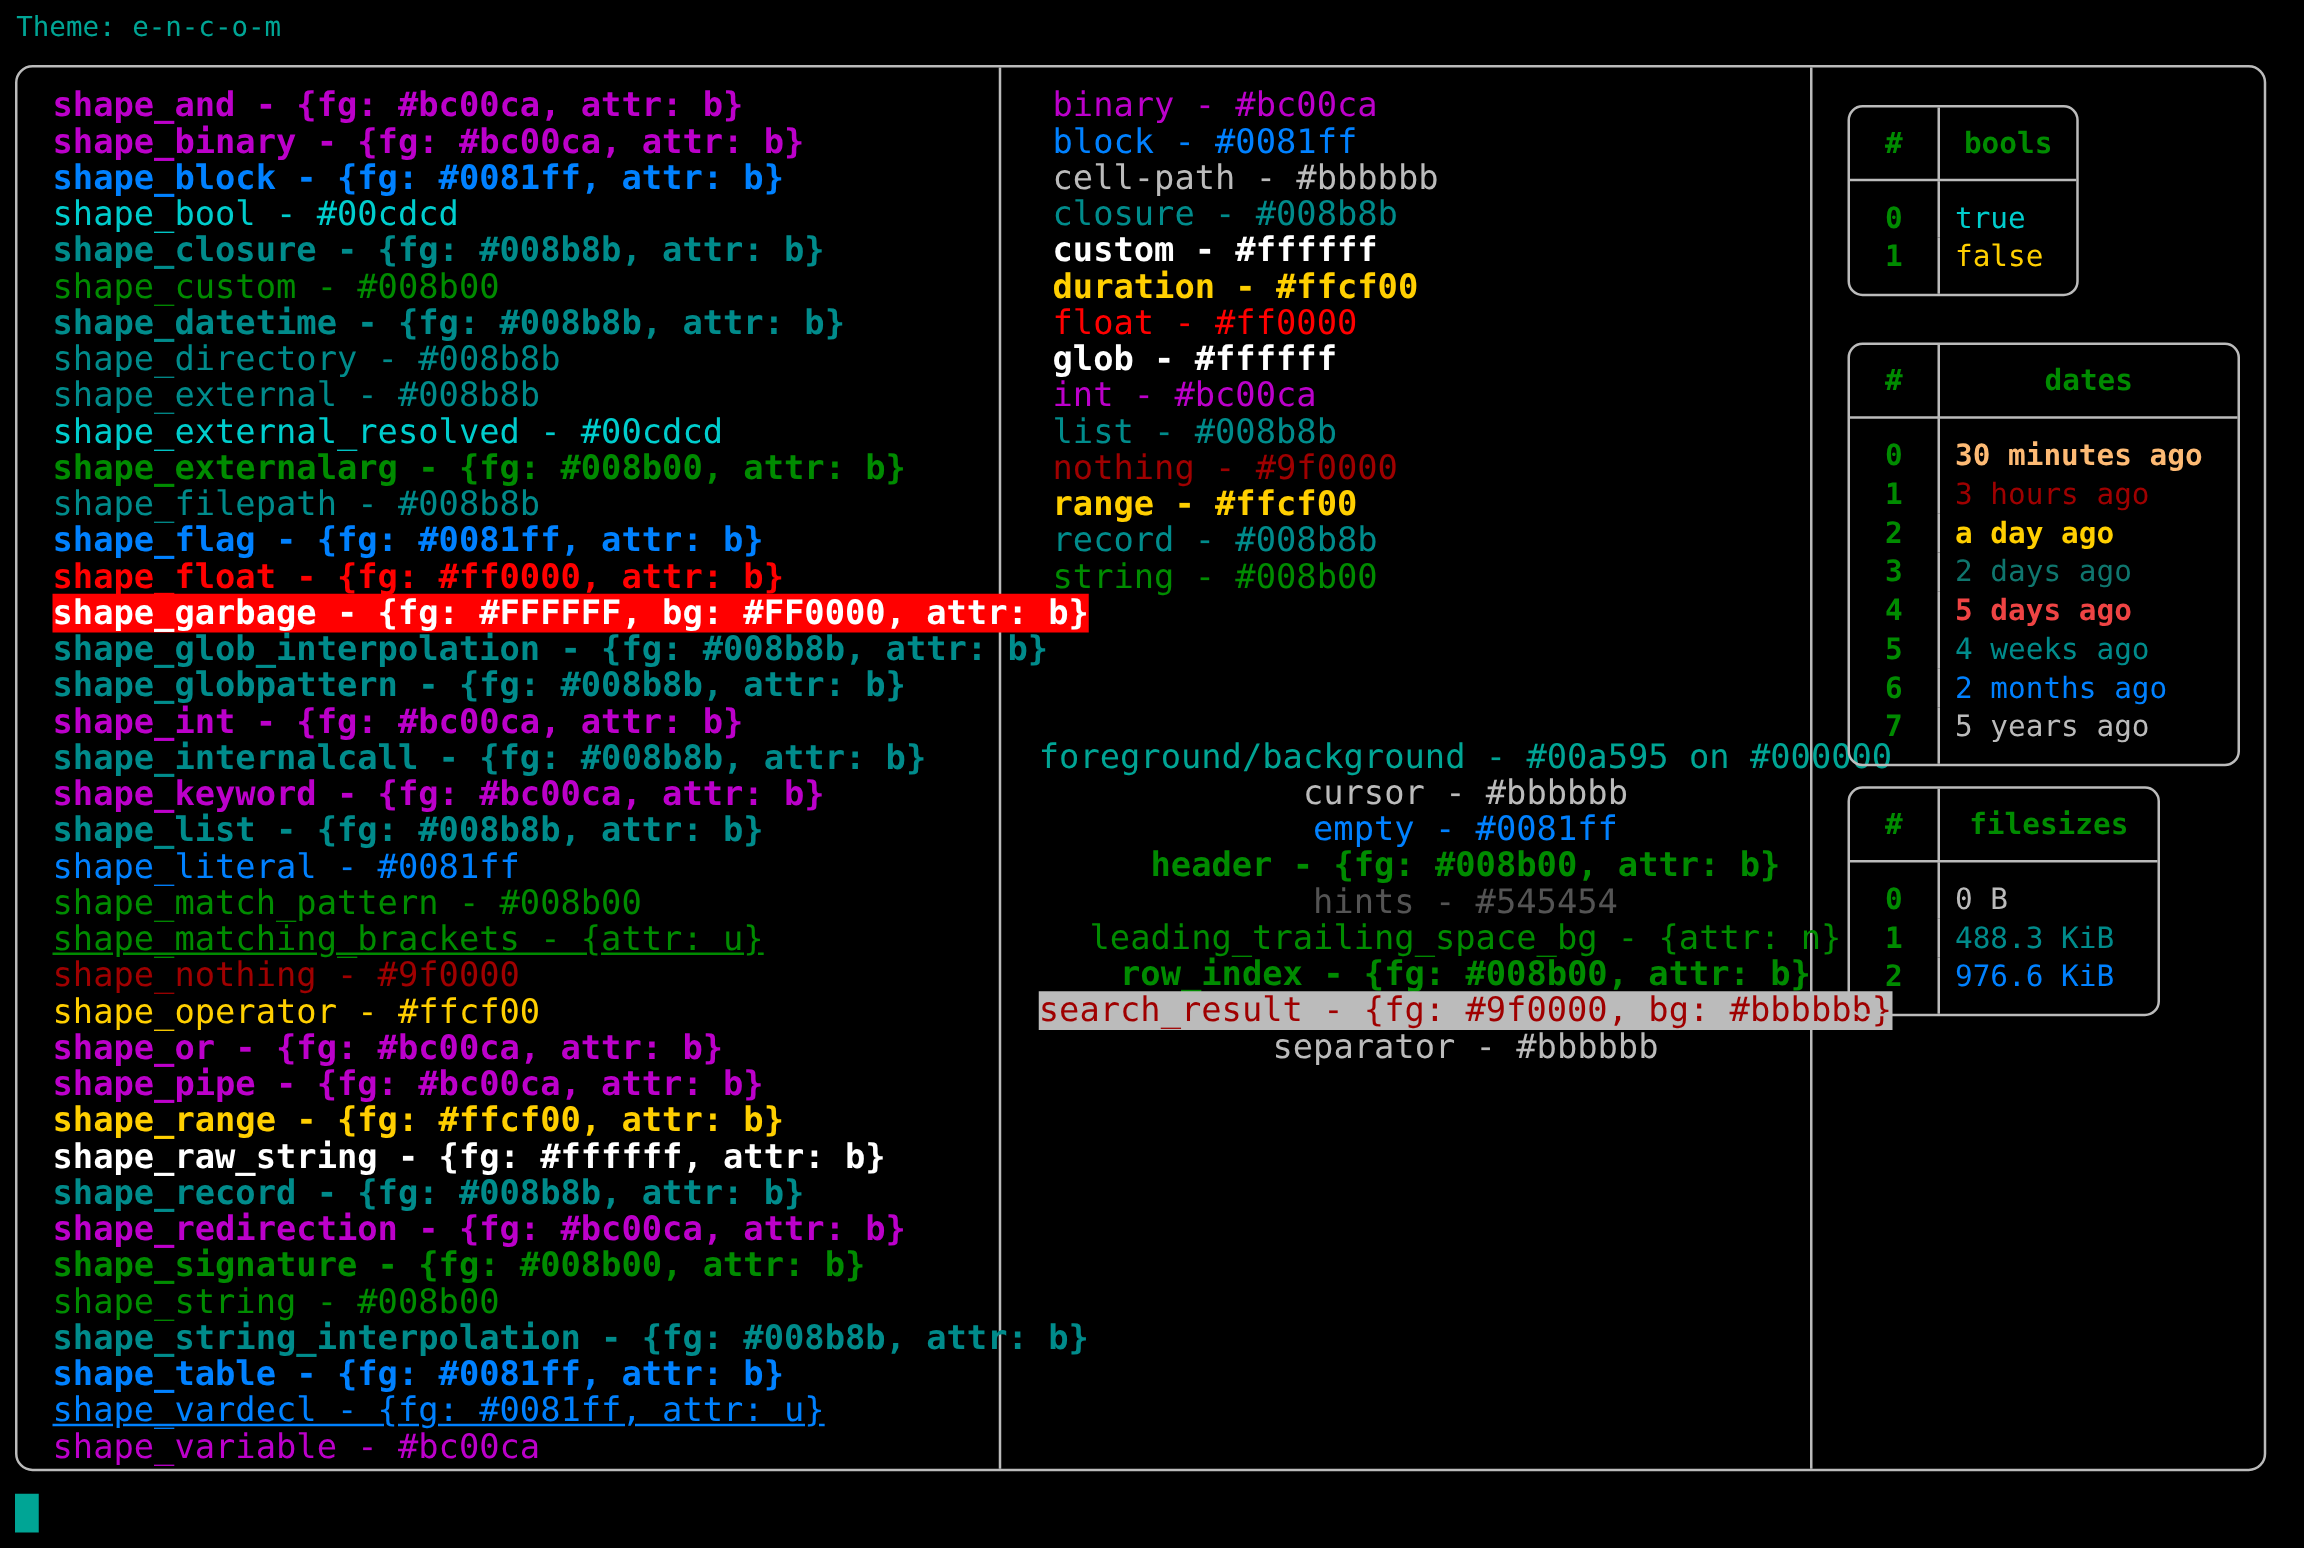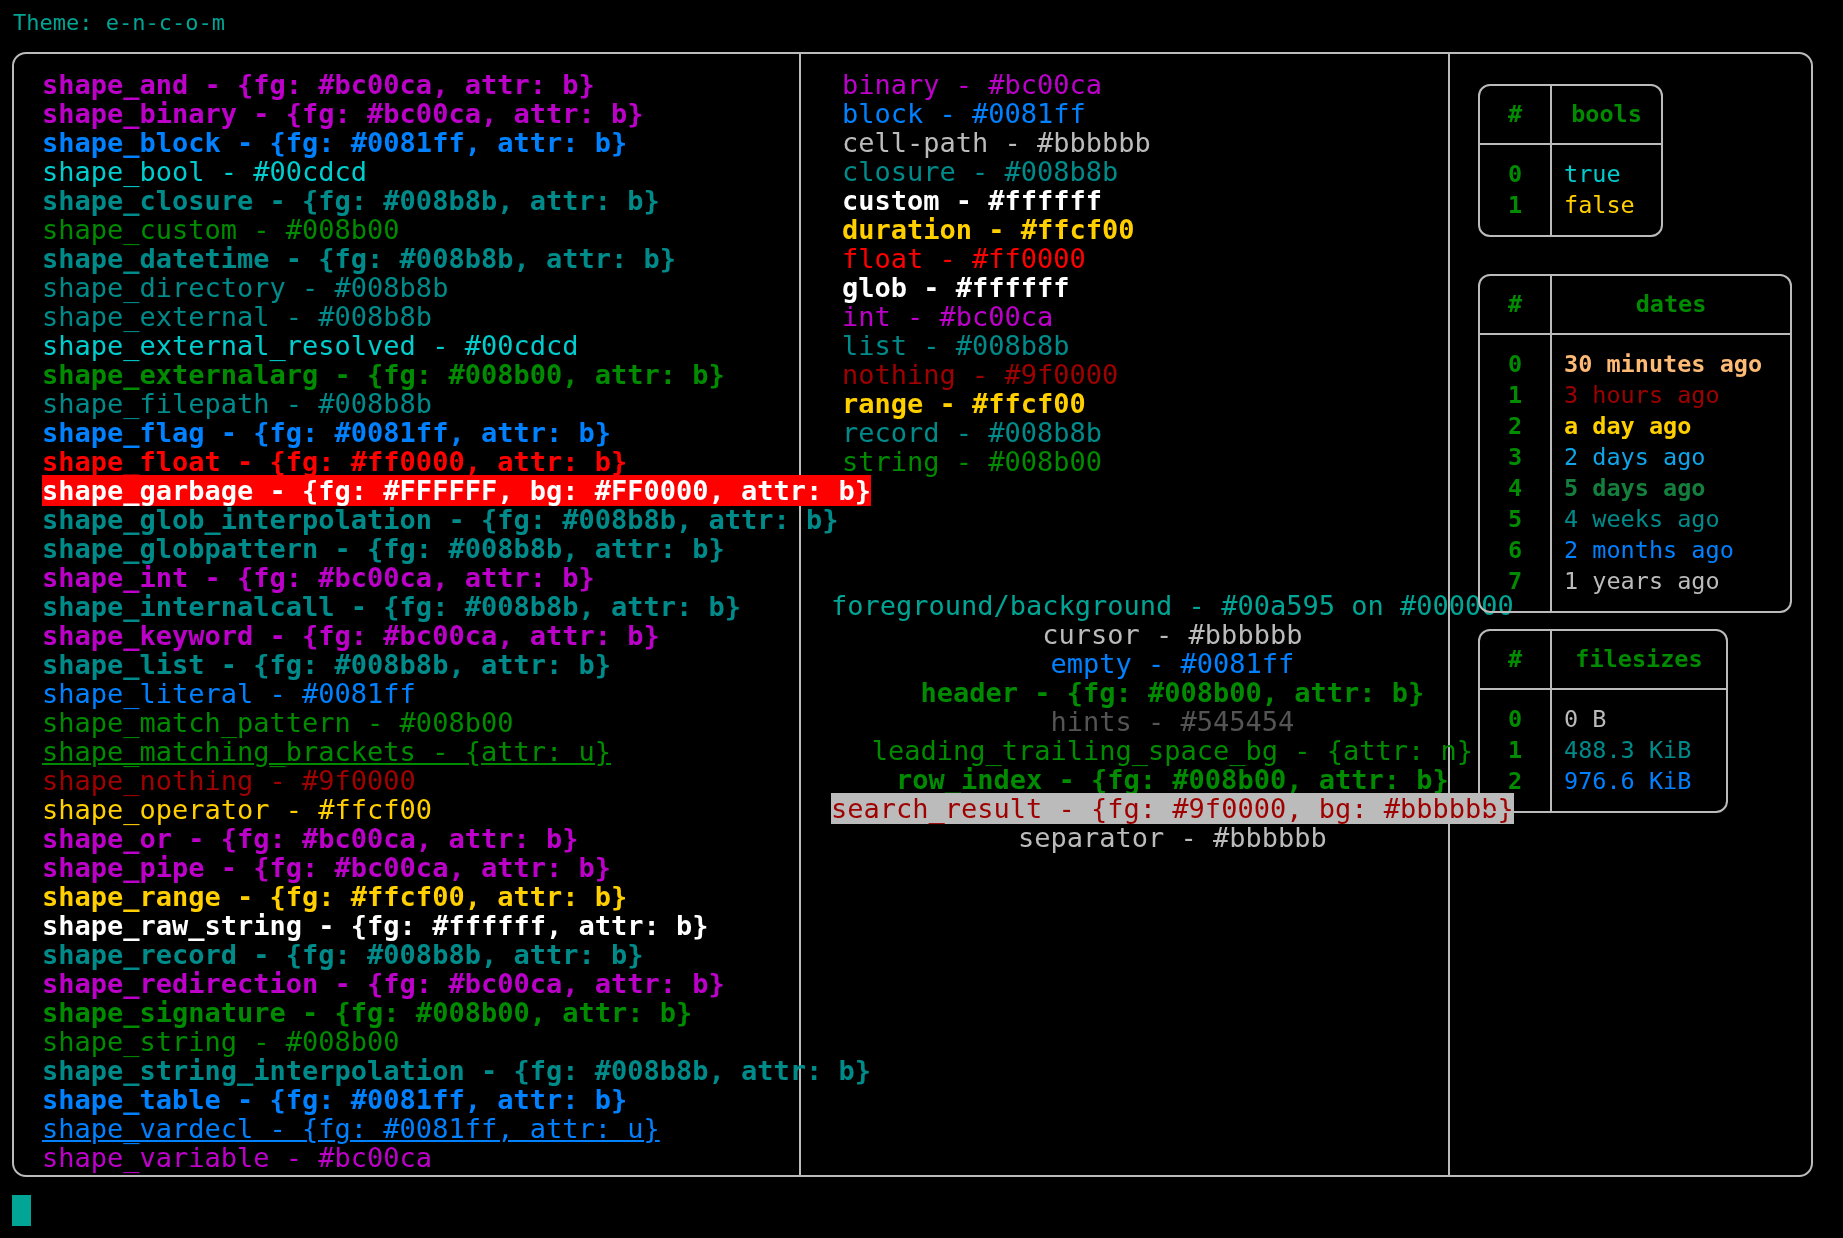--- a/index.html
+++ b/index.html
@@ -184,37 +184,37 @@
             <tr>
               <td class="idx">1</td>
               <td class="val-center" style="color: rgb(159, 0, 0);">3 hours ago</td>
             </tr>
             <tr>
               <td class="idx">2</td>
               <td class="val-center" style="color: rgb(255, 207, 0); font-weight: bold;">a day ago</td>
             </tr>
             <tr>
               <td class="idx">3</td>
-              <td class="val-center" style="color: #0ea5e9;">2 days ago</td>
+              <td class="val-center" style="color: #0f766e;">2 days ago</td>
             </tr>
             <tr>
               <td class="idx">4</td>
-              <td class="val-center" style="color: #15803d; font-weight: bold;">5 days ago</td>
+              <td class="val-center" style="color: #ef4444; font-weight: bold;">5 days ago</td>
             </tr>
             <tr>
               <td class="idx">5</td>
               <td class="val-center" style="color: rgb(0, 139, 139);">4 weeks ago</td>
             </tr>
             <tr>
               <td class="idx">6</td>
               <td class="val-center" style="color: rgb(0, 129, 255);">2 months ago</td>
             </tr>
             <tr class=" last-body">
               <td class="idx">7</td>
-              <td class="val-center" style="color: rgb(187, 187, 187);">1 years ago</td>
+              <td class="val-center" style="color: rgb(187, 187, 187);">5 years ago</td>
             </tr>
           </tbody>
       </table>
     </div>
 
     <div class="tbl" id="tbl-filesizes">
       <table>
         <thead>
           <tr>
             <th class="idx">#</th>

